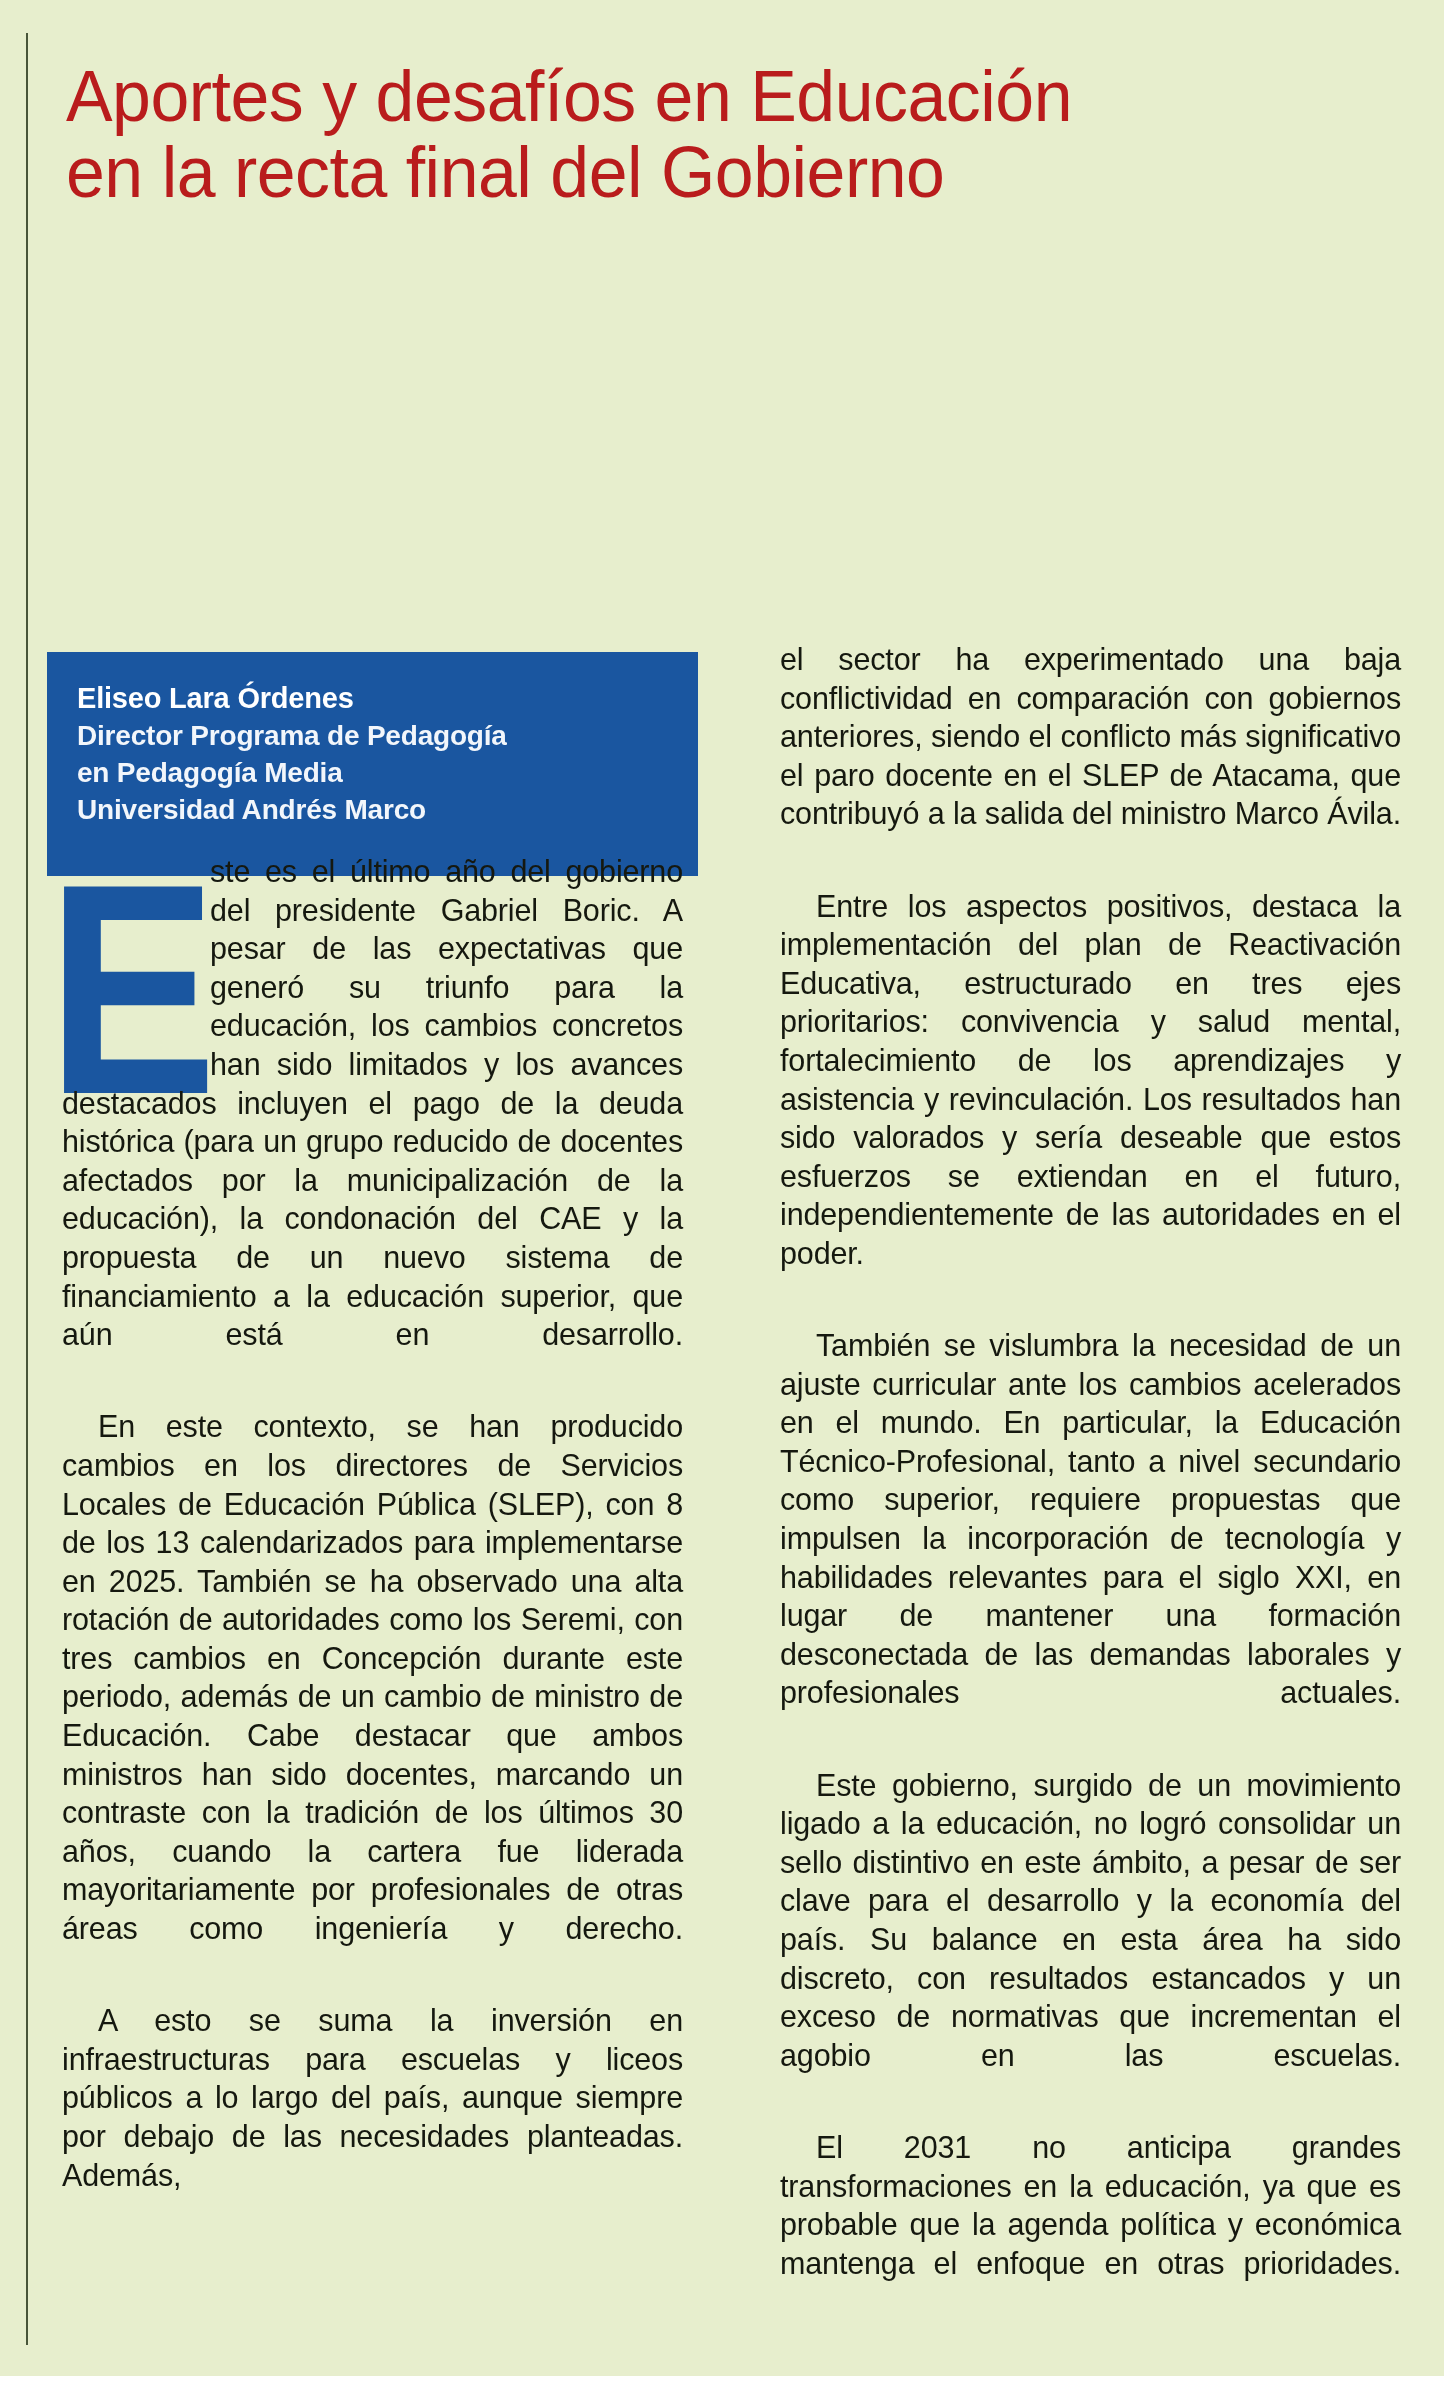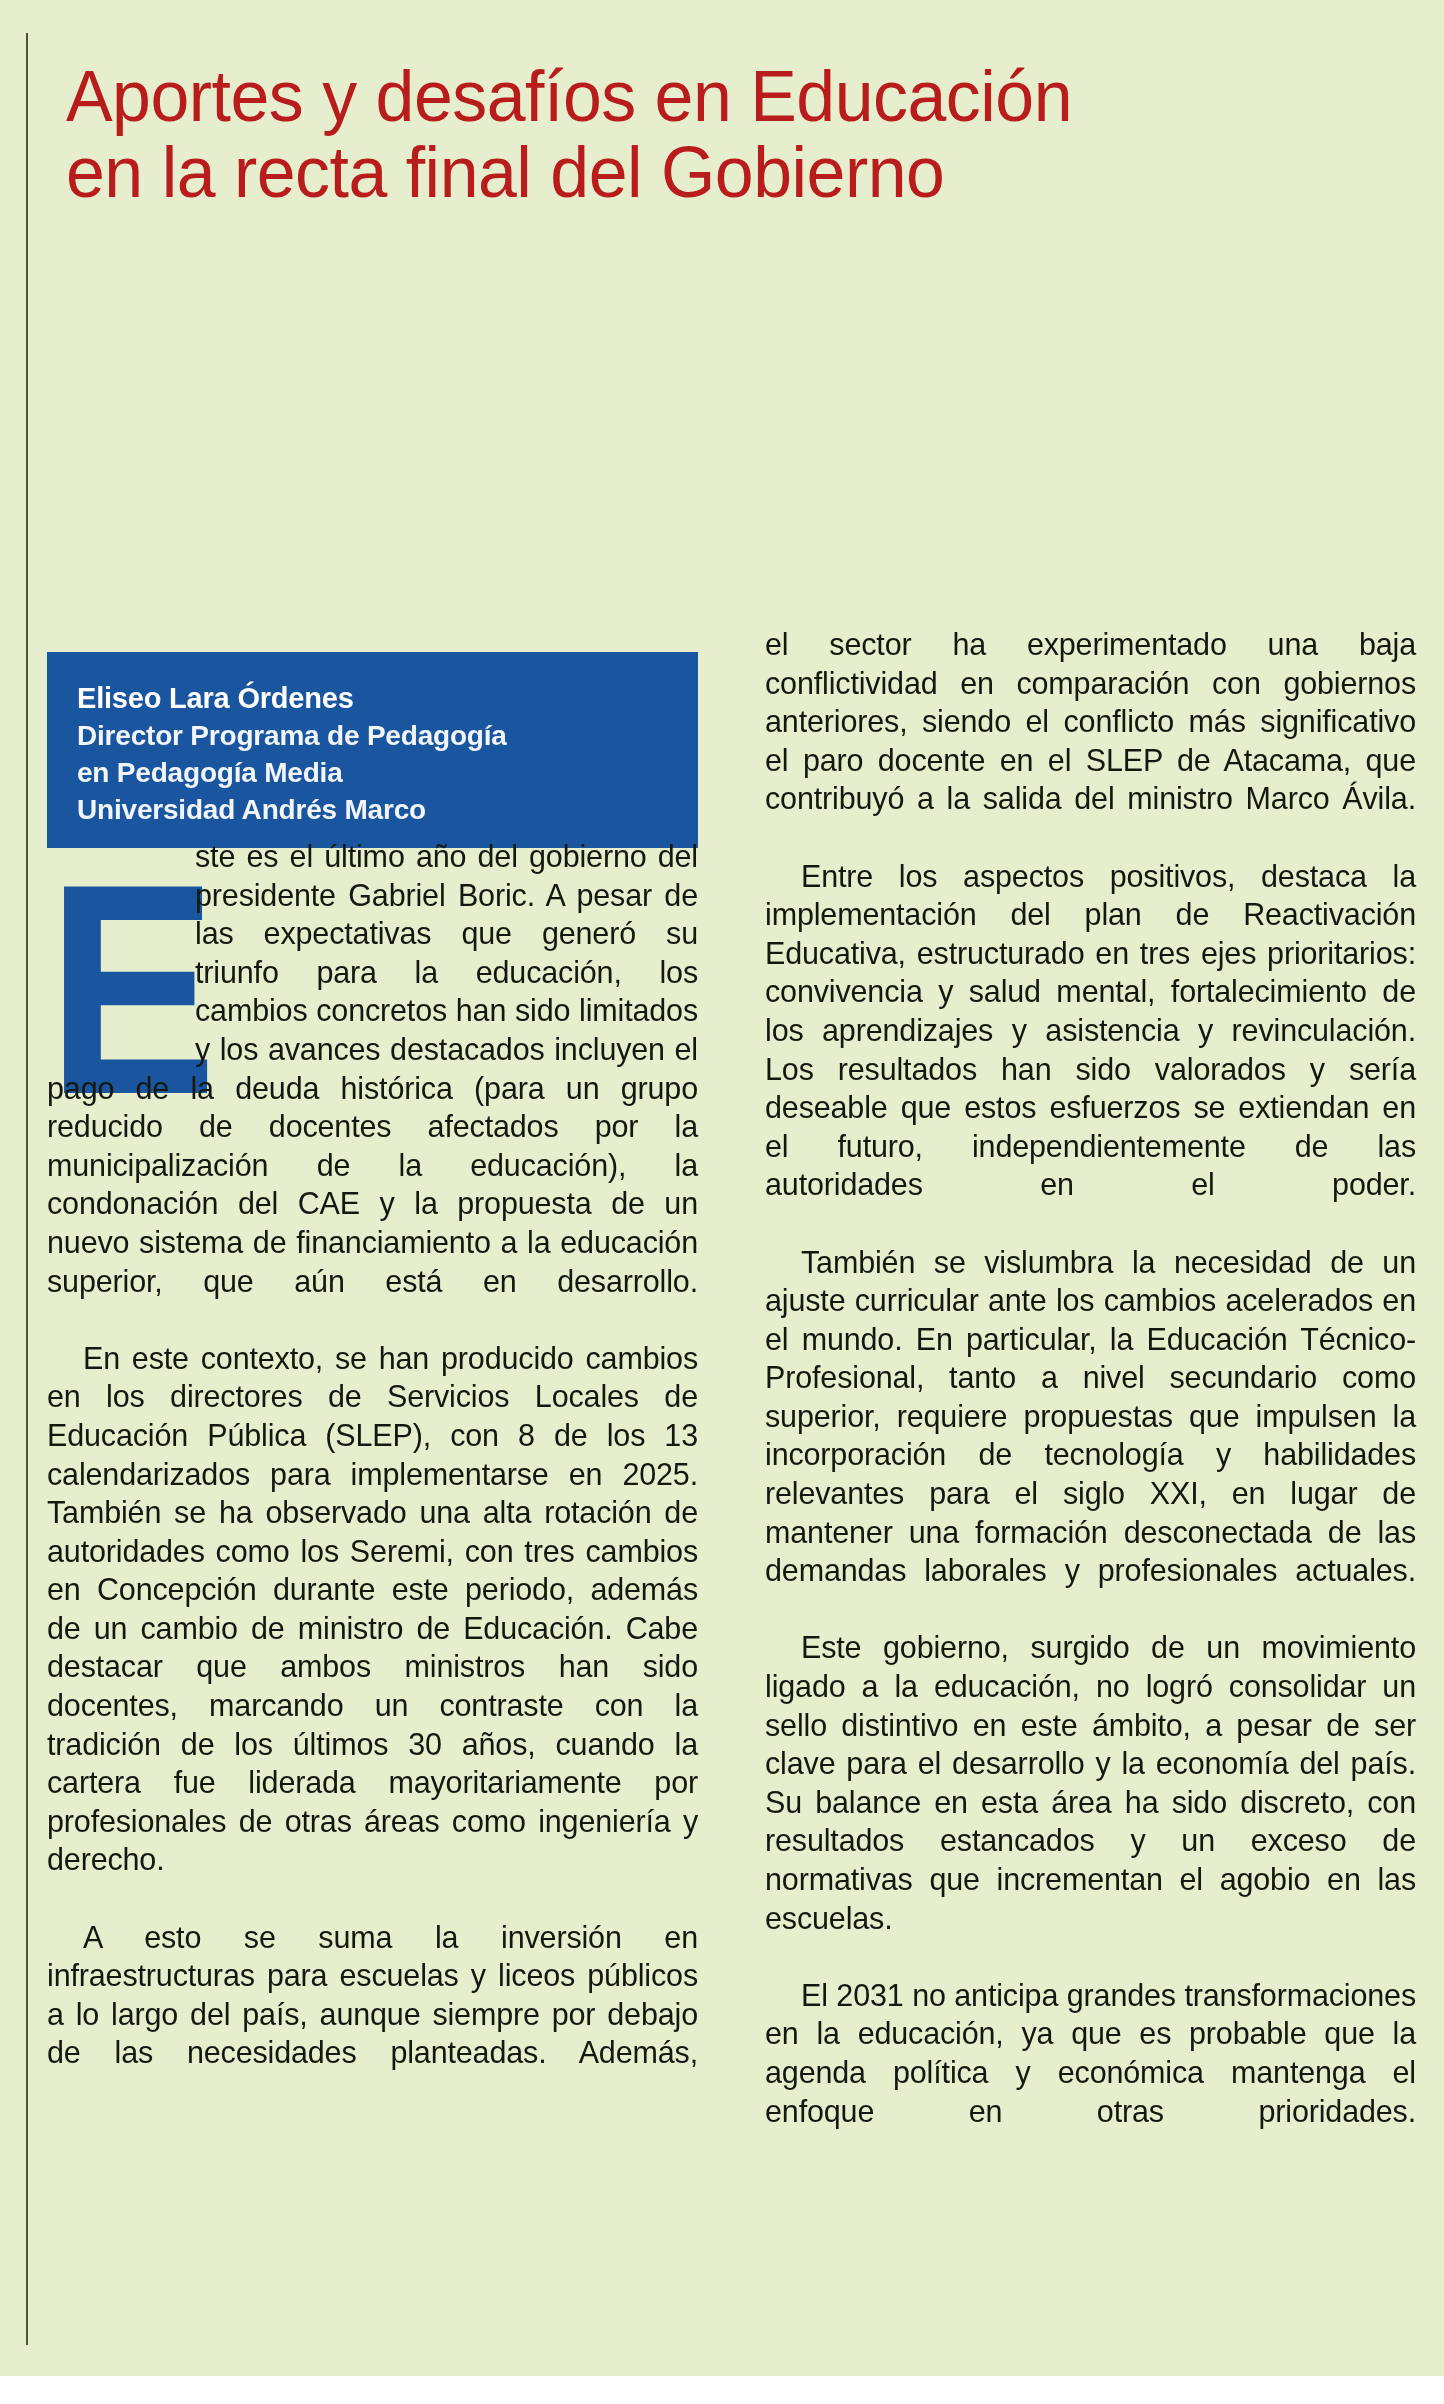--- a/index.html
+++ b/index.html
@@ -73,42 +73,42 @@
     font-size: 30.5px;
     line-height: 38.6px;
     text-align: justify;
     font-weight: 400;
     letter-spacing: -0.15px;
   }
   .col-left  { left: 47px; top: 837px; }
   .col-right { left: 765px; top: 625px; }
 
   .col p {
-    margin: 0;
+    margin: 15px;
     text-align: justify;
     text-justify: inter-word;
   }
   .col p.indent {
     text-indent: 36px;
   }
 
   
   .col p:after {
     content: "";
     display: inline-block;
     width: 100%;
   }
 
   
   .author-box {
     position: absolute;
     left: 47px;
     top: 652px;
     width: 651px;
-    height: 196px;
+    height: 224px;
     background: #1a56a0;
     box-sizing: border-box;
     padding: 28px 30px 0 30px;
     color: #ffffff;
   }
   .author-name {
     font-size: 29px;
     font-weight: 700;
     line-height: 37px;
     letter-spacing: -0.2px;

